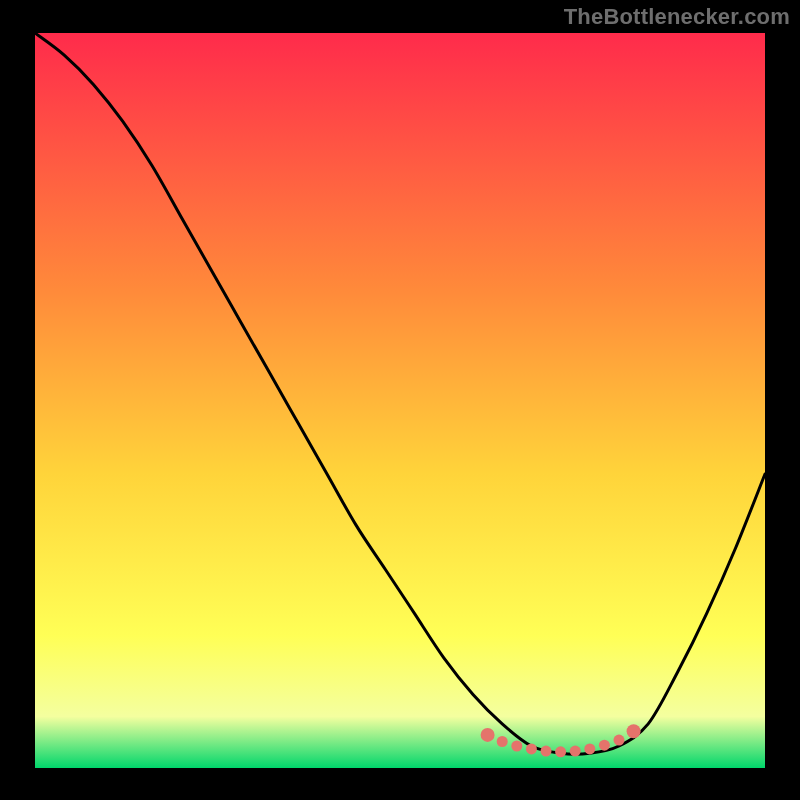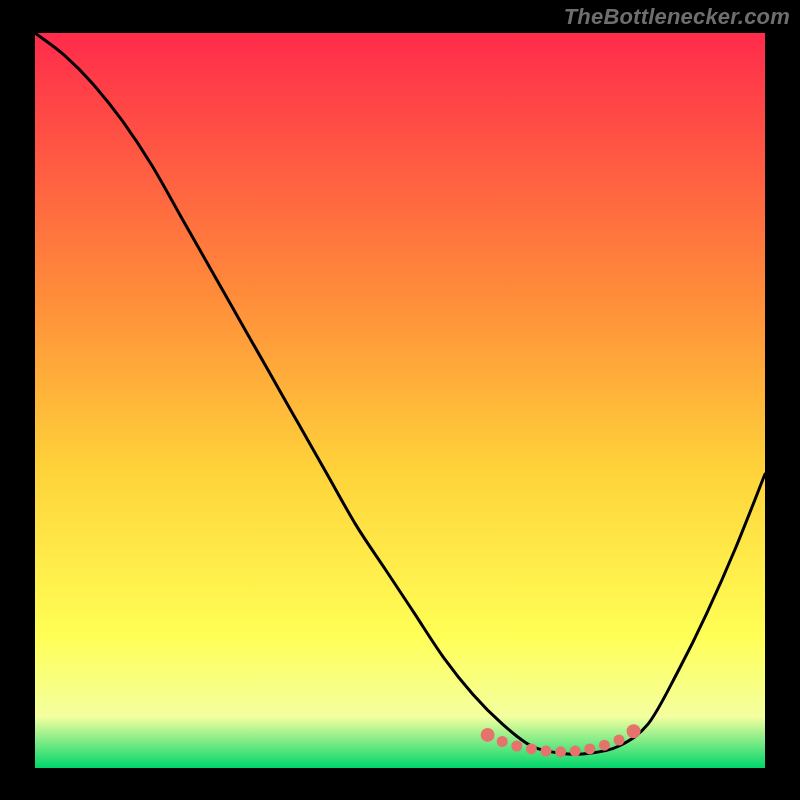--- a/index.html
+++ b/index.html
@@ -9,21 +9,20 @@
     height: 800px;
     background: #000;
     font-family: Arial, Helvetica, sans-serif;
     overflow: hidden;
   }
   .frame {
     position: relative;
     width: 800px;
     height: 800px;
     background: #000;
-    font-style: italic;
   }
   .attribution {
     position: absolute;
     top: 4px;
     right: 10px;
     color: #6e6e6e;
     font-size: 22px;
     font-weight: 600;
     letter-spacing: 0.2px;
     user-select: none;

